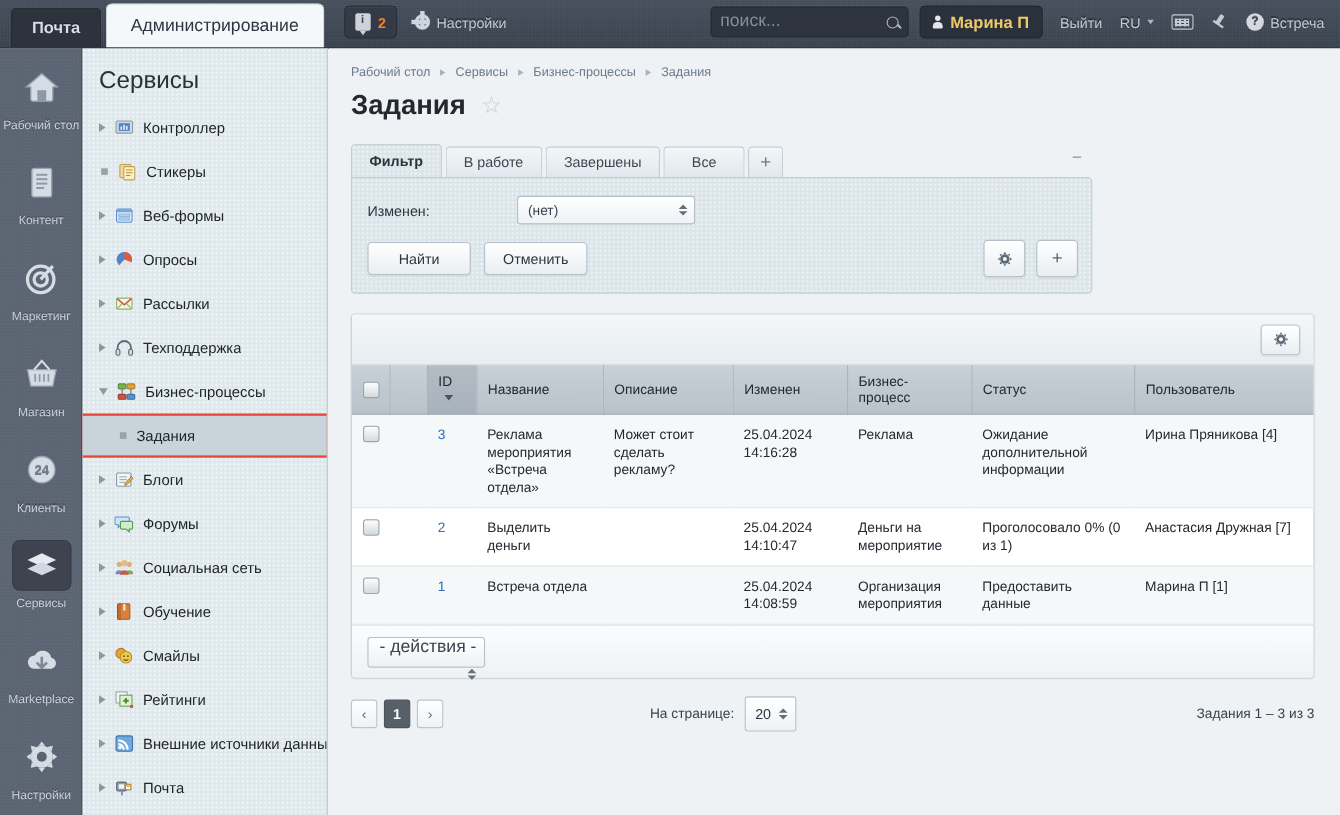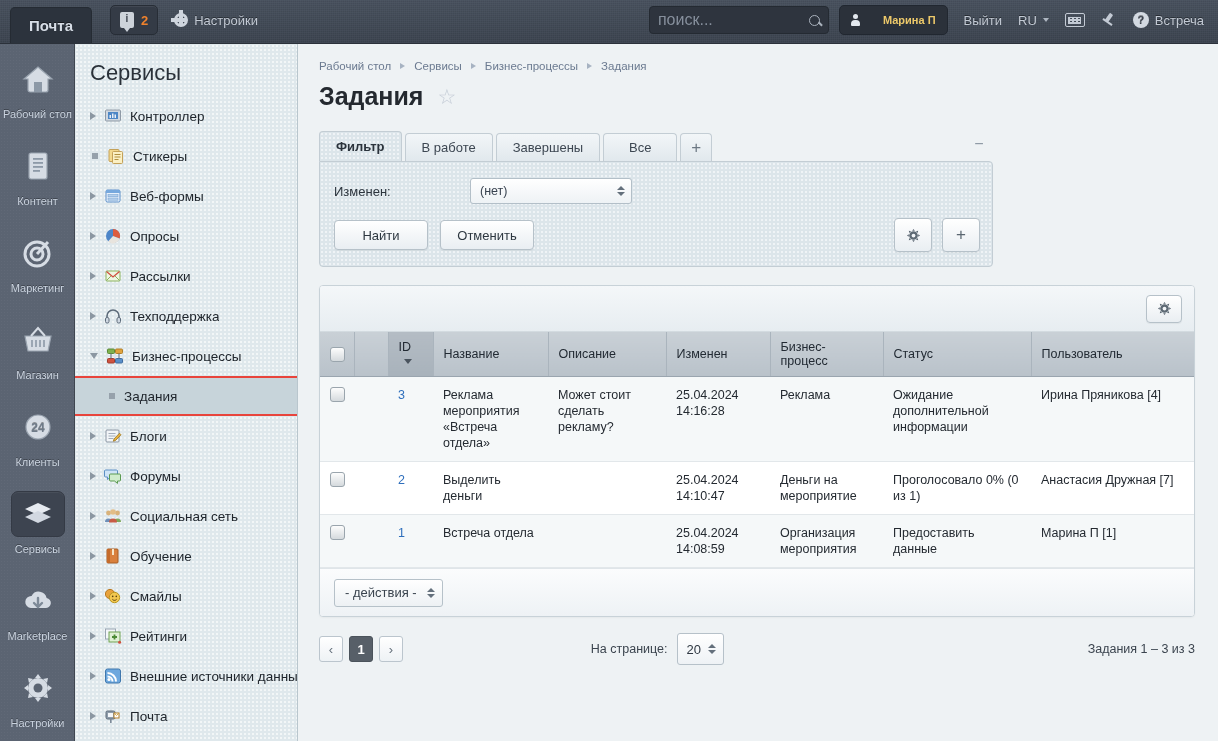--- a/index.html
+++ b/index.html
@@ -71,23 +71,23 @@
     padding:0 8px; color:#8d96a3; font-size:12px;
   }
   .searchbox input {
     background:transparent; border:none; outline:none; color:#c3cad4;
     font-family:inherit; font-size:16px; flex:1; width:100%;
   }
   .searchbox input::placeholder{ color:#868f9c; }
   .mag { width:11px; height:11px; border:1.6px solid #aab2bd; border-radius:50%; position:relative; flex:none;}
   .mag:after{ content:""; position:absolute; width:5px; height:1.6px; background:#aab2bd; transform:rotate(45deg); right:-4px; bottom:0px;}
   .user-btn {
-    margin-left:10px; height:30px; padding:0 11px; display:flex; align-items:center; gap:23px;
+    margin-left:10px; height:30px; padding:0 11px; display:flex; align-items:center; gap:7px;
     background:#2b313a; border:1px solid #212730; border-radius:5px;
-    color:#edc96a; font-size:11px; font-weight:bold;
+    color:#edc96a; font-size:15px; font-weight:bold;
   }
   .user-ico { width:9px; height:12px; position:relative; flex:none; }
   .user-ico:before{ content:""; position:absolute; left:2px; top:0; width:5px;height:5px;border-radius:50%;background:#e3e8ee;}
   .user-ico:after{ content:""; position:absolute; left:0; top:6px; width:9px;height:6px;border-radius:4px 4px 1px 1px;background:#e3e8ee;}
   .caret-d { width:0;height:0;border-left:3px solid transparent;border-right:3px solid transparent;border-top:4px solid #aeb6c1; }
   .kbd-ico { width:20px;height:14px;border:1.5px solid #c3cad4;border-radius:2px;display:flex;align-items:center;justify-content:center; }
   .kbd-ico i{ display:block;width:13px;height:7px;
     background:repeating-linear-gradient(90deg,#c3cad4 0 2px,transparent 2px 4px),
                repeating-linear-gradient(0deg,#c3cad4 0 2px,transparent 2px 3px); }
   .pin-ico { width:16px;height:16px;position:relative; }
@@ -247,21 +247,21 @@
   }
   .hmb { width:15px;height:11px;cursor:pointer;
     background:repeating-linear-gradient(180deg,#98a2ab 0 2.5px,transparent 2.5px 5.5px); }
   #gridfoot {
     height:48px; background:linear-gradient(#fbfcfd,#eef2f5); border-top:1px solid #dfe5e9;
     display:flex; align-items:center; padding-left:14px; border-radius:0 0 3px 3px;
   }
   .sel-actions {
     height:28px; background:linear-gradient(#ffffff,#edf1f4); border:1px solid #b6c1c9;
     border-radius:3px; display:flex; align-items:center; gap:10px; padding:0 7px 0 10px;
-    font-size:13px; color:#39434e; cursor:pointer; min-width:106px;
+    font-size:16px; color:#39434e; cursor:pointer; min-width:106px;flex-direction:column;
   }
   #pager { margin:16px 0 0 20px; width:876px; display:flex; align-items:center; }
   .pg-btn {
     width:24px;height:26px;display:flex;align-items:center;justify-content:center;
     border:1px solid #bbc5cd; border-radius:3px; background:linear-gradient(#ffffff,#eef2f5);
     color:#65707b; font-size:13px; cursor:pointer; margin-right:6px;
   }
   .pg-btn.cur { background:#575f68; border-color:#4b535b; color:#fff; font-weight:bold; }
   .pg-mid { margin-left:auto; margin-right:auto; display:flex; align-items:center; gap:9px;
             font-size:12.5px; color:#3b444e; }
@@ -270,20 +270,21 @@
     border:1px solid #b6c1c9; border-radius:3px; display:flex;align-items:center;
     gap:7px; padding:0 7px 0 9px; font-size:13px; color:#2f3842; cursor:pointer;
   }
   .pg-right { margin-left:auto; font-size:12.5px; color:#3b444e; }
 </style>
 </head>
 <body>
 
 <div id="topbar">
   <div class="site-tab">Почта</div>
+  <div class="admin-tab">Администрирование</div>
   <div class="tb-rest">
 
     <div class="info-btn">
       <span class="info-badge-ico">i</span>
       <span class="info-count">2</span>
     </div>
 
     <div class="tb-link">
       <span class="tb-gear"></span>
       <span>Настройки</span>

